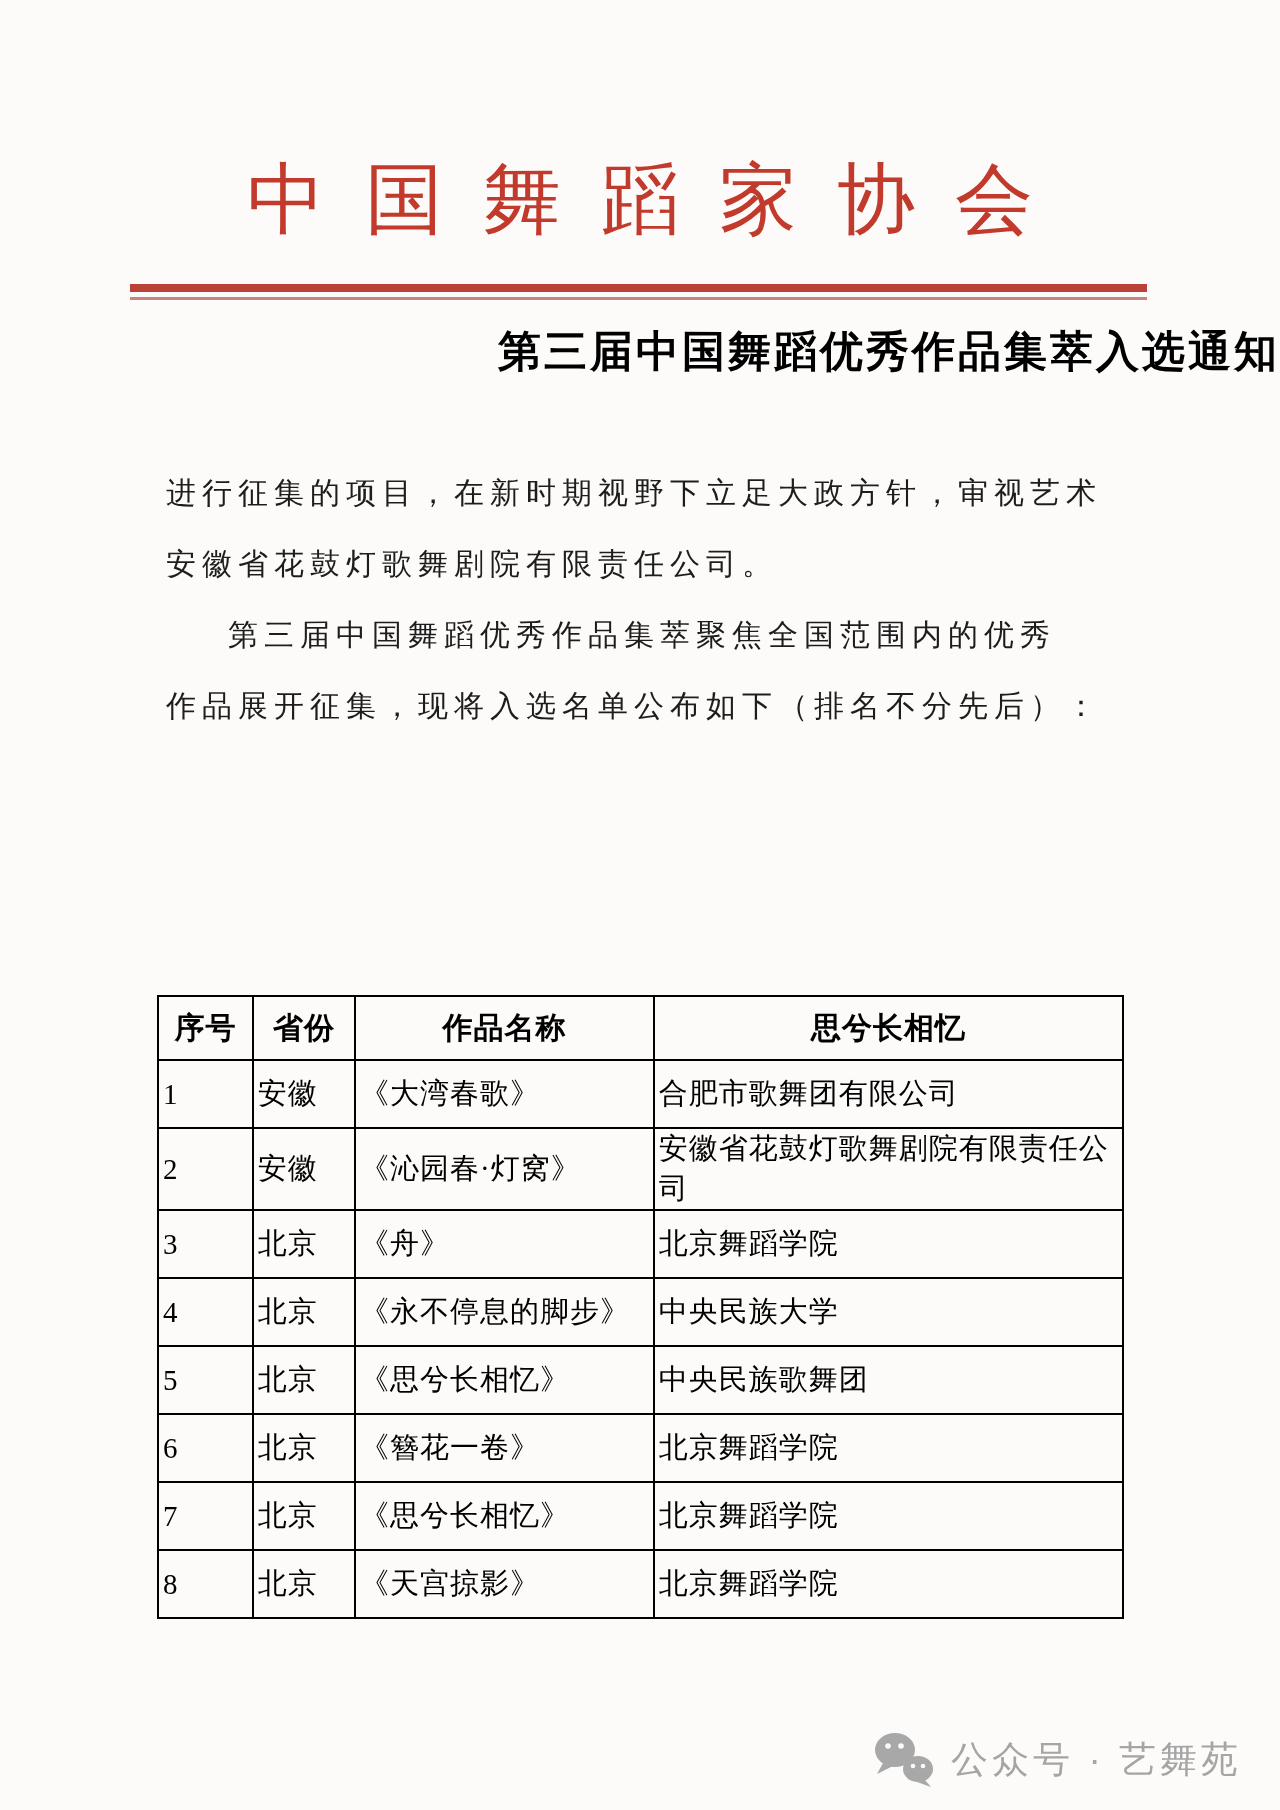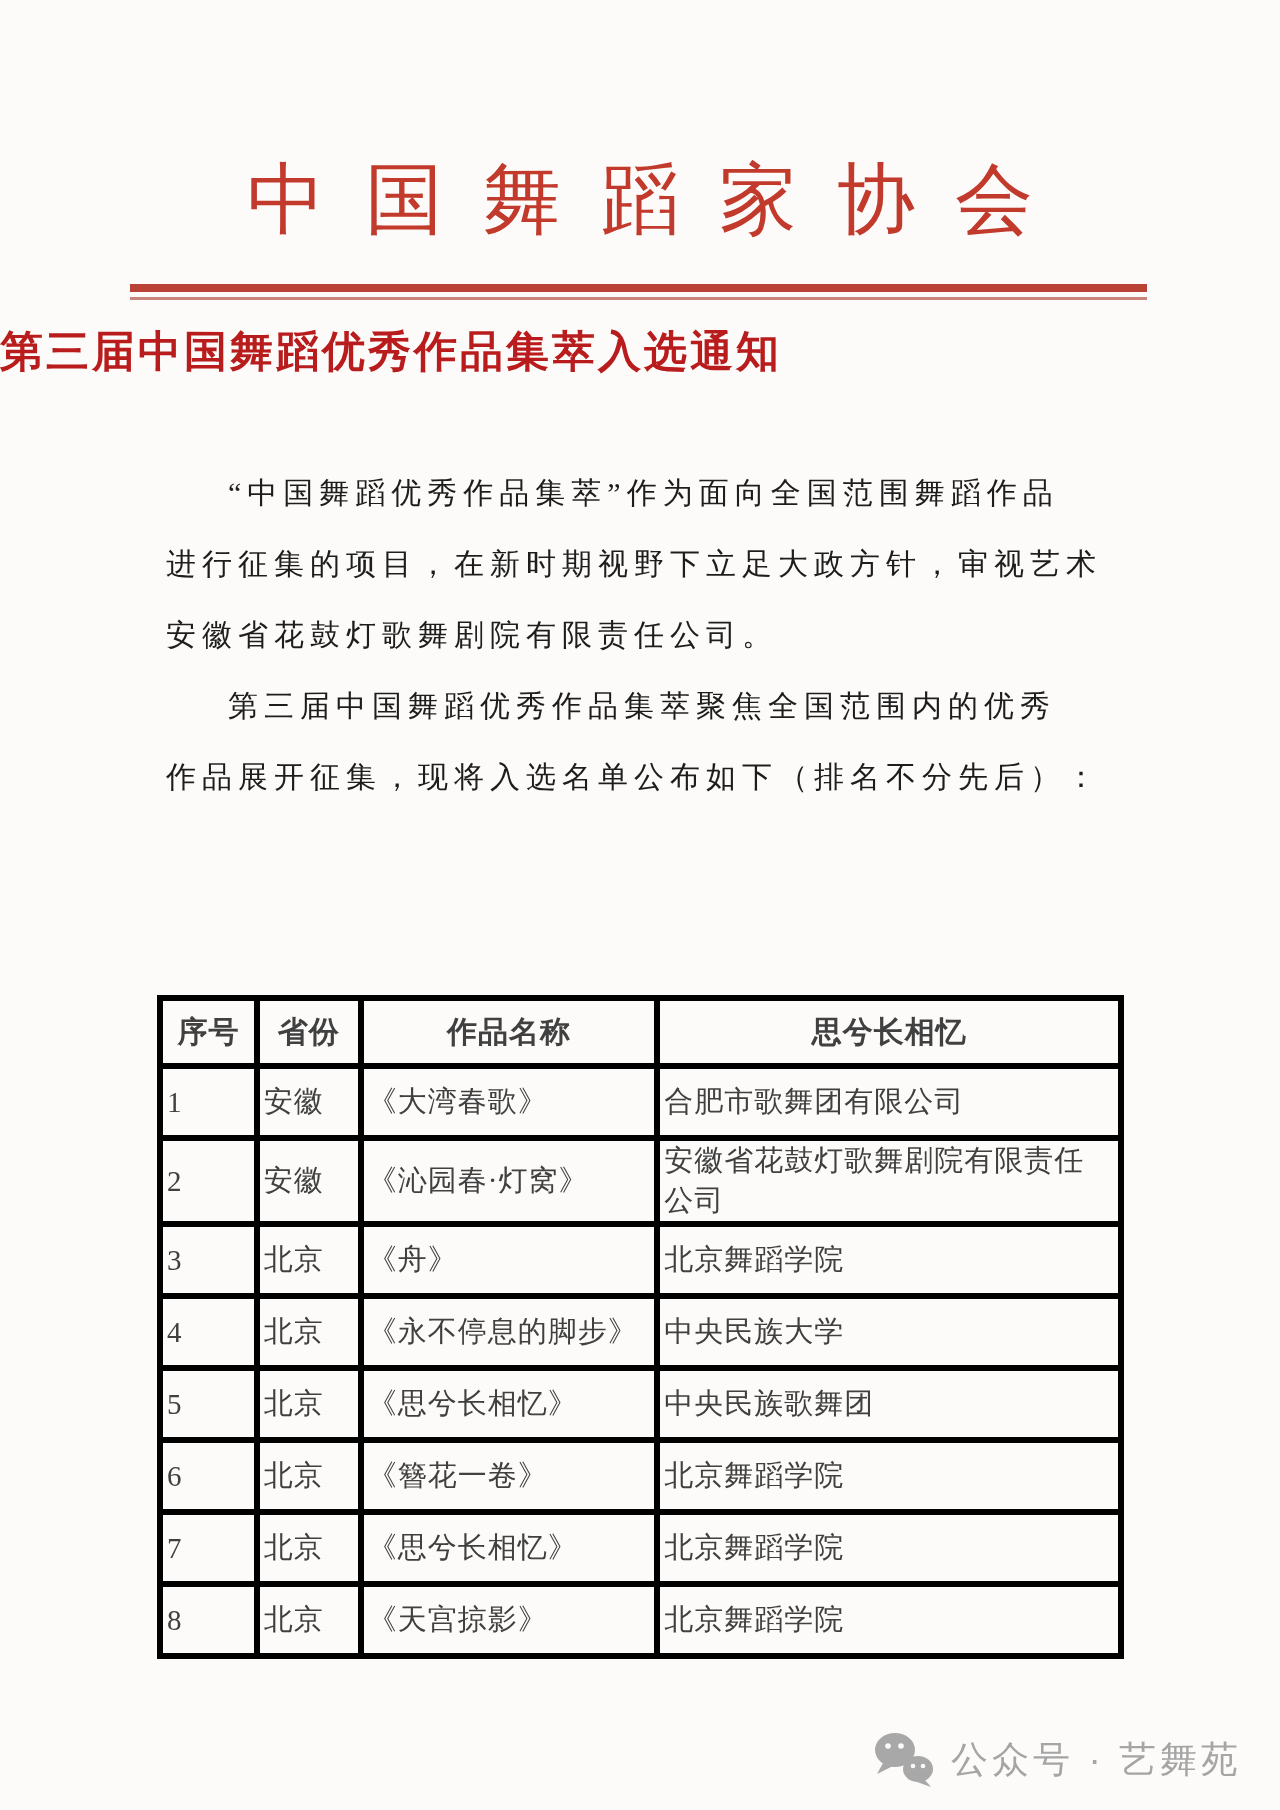--- a/index.html
+++ b/index.html
@@ -21,41 +21,41 @@
     color:#c23a2b;
     letter-spacing:40px;padding-left:40px;
     font-weight:500;
     text-align:right;
   }
   .rule-wrap{position:absolute;left:130px;top:284px;width:1017px;}
   .rule-thick{height:8px;background:#b94237;}
   .rule-thin{height:3px;background:#c9857c;margin-top:5px;}
   .doc-title{
     position:absolute;top:322px;left:0;width:1280px;
-    text-align:left;
+    text-align:right;
     font-size:43px;line-height:60px;
-    font-weight:bold;color:#b91c1c;
+    font-weight:bold;color:#000000;
     letter-spacing:3px;
   }
   .body-text{
     position:absolute;top:457px;left:166px;width:930px;
     font-size:30px;color:#1d1d1d;
   }
   .body-line{line-height:71px;letter-spacing:6px;white-space:nowrap;}
   .body-line.indent{text-indent:62px;}
   table.notice-table{
     position:absolute;top:995px;left:157px;
     width:967px;
     border-collapse:collapse;
     table-layout:fixed;
   }
   .notice-table th,.notice-table td{
-    border:6px solid #000000;
+    border:2px solid #000000;
     vertical-align:middle;
-    font-size:29px;color:#404040;
+    font-size:29px;color:#000000;
     padding:0 4px;
     letter-spacing:1px;
     overflow:hidden;
   }
   .notice-table th{font-weight:bold;font-size:30px;height:62px;}
   .notice-table td{height:66px;}
   .col-no{width:9.2%;}
   .col-province{width:10%;}
   .col-work{width:31.2%;}
   .col-unit{width:49.6%;}
@@ -78,21 +78,20 @@
 </div>
 
 <div class="rule-wrap">
   <div class="rule-thick"></div>
   <div class="rule-thin"></div>
 </div>
 
 <div class="doc-title">第三届中国舞蹈优秀作品集萃入选通知</div>
 
 <div class="body-text">
-  <div class="body-line indent">“中国舞蹈优秀作品集萃”作为面向全国范围舞蹈作品</div>
   <div class="body-line">进行征集的项目，在新时期视野下立足大政方针，审视艺术</div>
   <div class="body-line">安徽省花鼓灯歌舞剧院有限责任公司。</div>
   <div class="body-line indent">第三届中国舞蹈优秀作品集萃聚焦全国范围内的优秀</div>
   <div class="body-line">作品展开征集，现将入选名单公布如下（排名不分先后）：</div>
 </div>
 
 <table class="notice-table">
   <thead>
     <tr>
       <th class="col-no">序号</th>

